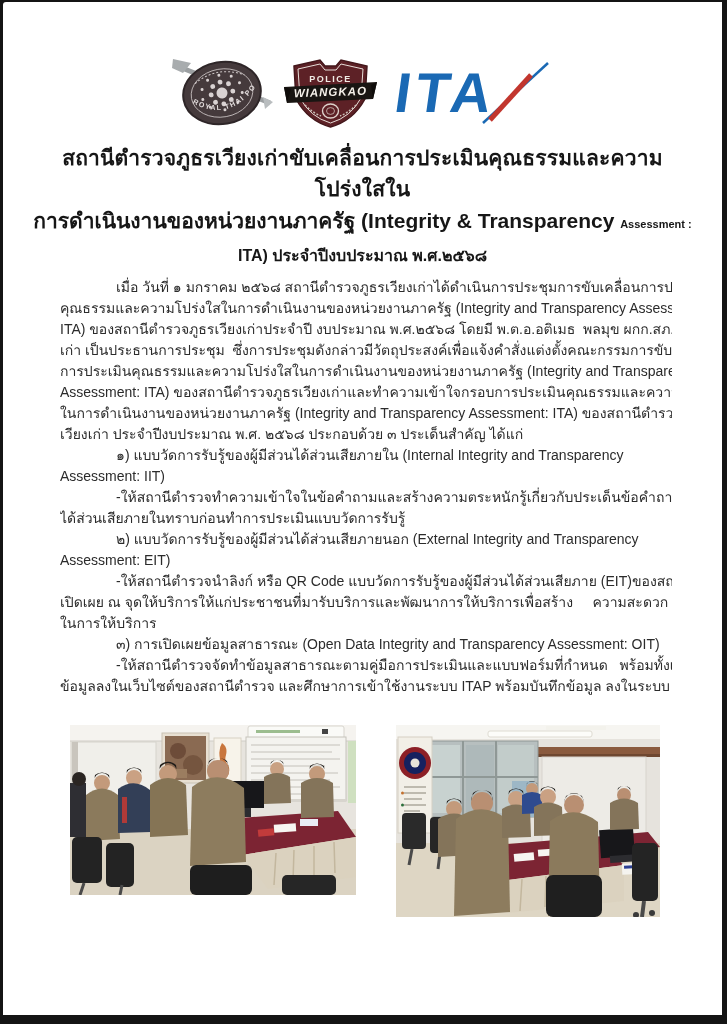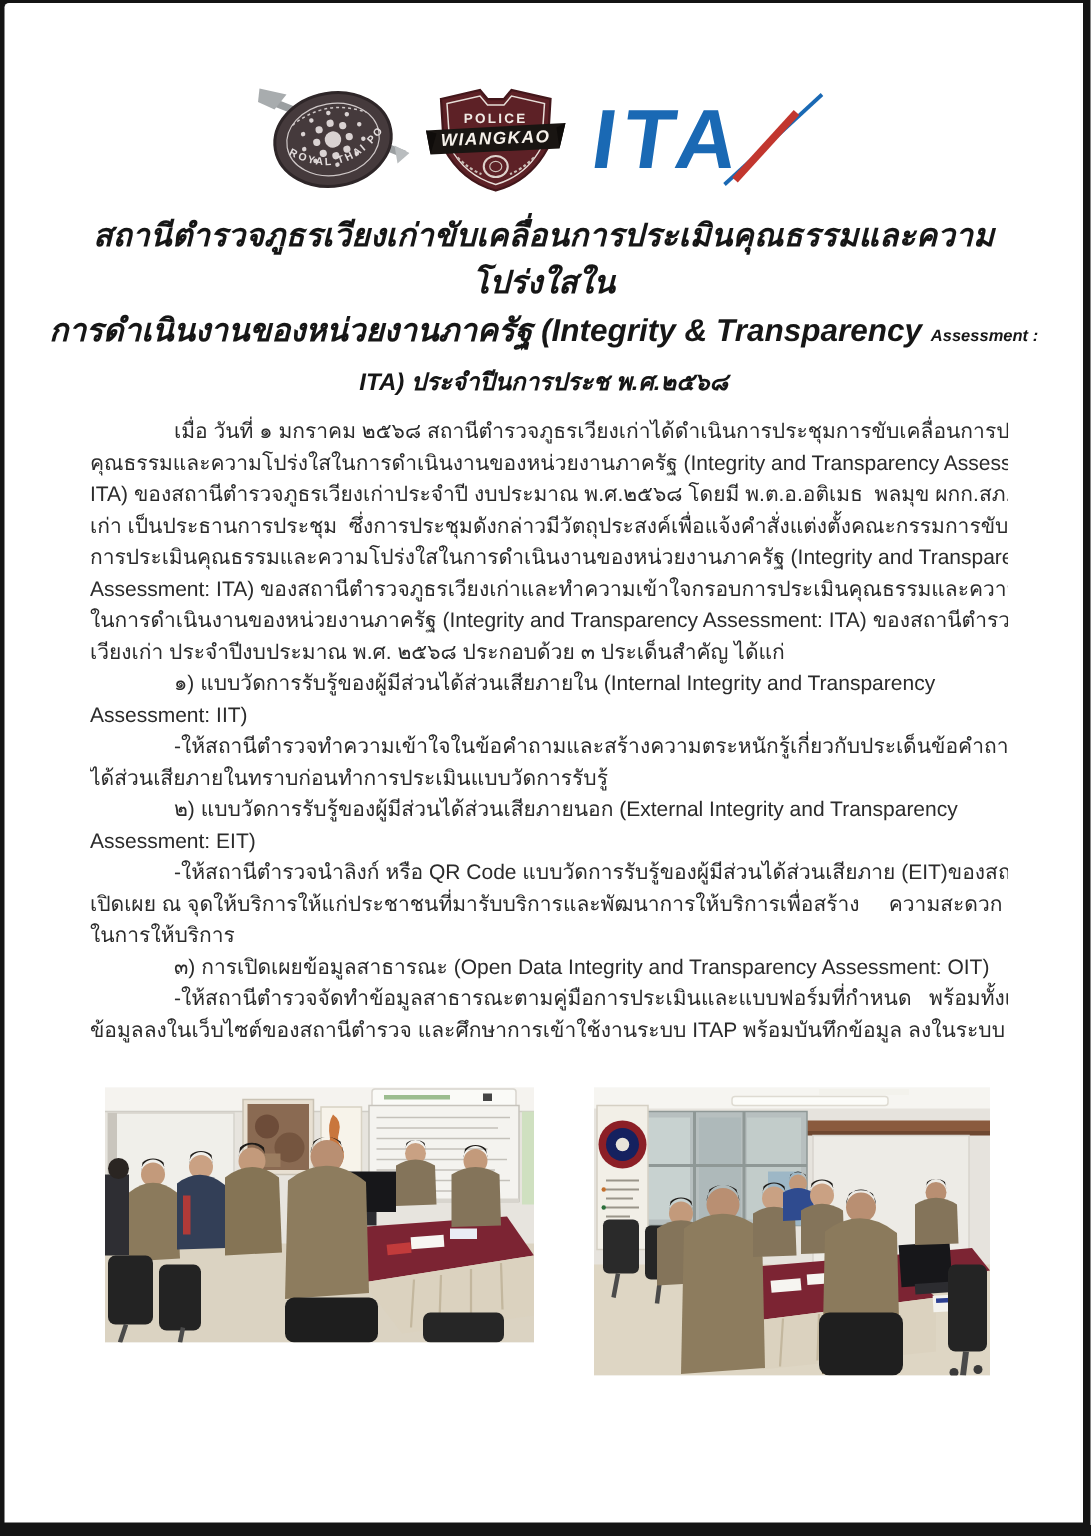--- a/index.html
+++ b/index.html
@@ -11,21 +11,21 @@
   }
   .page {
     position:absolute; left:3px; top:2px; right:5px; bottom:9px;
     background:#ffffff; overflow:hidden;
     border-top-left-radius:3px;
   }
   .logo-row {
     display:flex; justify-content:center; align-items:center;
     gap:10px; margin-top:51px; height:80px;
   }
-  .title { margin:9px 28px 0; text-align:center; font-weight:bold; color:#161616;font-style:italic; }
+  .title { margin:9px 28px 0; text-align:center; font-weight:bold; color:#161616; }
   .title .t1 { display:block; font-size:21px; line-height:31px; letter-spacing:0.2px; }
   .title .t2 { display:block; font-size:21px; line-height:34px; }
   .title .t2 .small { font-size:11px; }
   .title .t3 { display:block; font-size:16px; line-height:29px; }
   .body-text {
     margin:7px 50px 0 57px; font-size:14px; line-height:21px;
     color:#2b2b2b; white-space:pre; overflow:hidden;
   }
   .body-text .line.indent { padding-left:56px; }
   .photo-row {
@@ -107,21 +107,21 @@
         <line x1="95" y1="63" x2="160" y2="3" stroke="#1a69b4" stroke-width="2.5"></line>
         <line x1="102" y1="60" x2="143" y2="15" stroke="#c2362e" stroke-width="5"></line>
         <line x1="117" y1="58" x2="149" y2="22" stroke="#ffffff" stroke-width="2"></line>
       </g>
     </svg>
   </div>
 
   <h1 class="title">
     <span class="t1">สถานีตำรวจภูธรเวียงเก่าขับเคลื่อนการประเมินคุณธรรมและความโปร่งใสใน</span>
     <span class="t2"><span>การดำเนินงานของหน่วยงานภาครัฐ (Integrity &amp; Transparency</span> <span class="small">Assessment :</span></span>
-    <span class="t3">ITA) ประจำปีนการประช พ.ศ.๒๕๖๘</span>
+    <span class="t3">ITA) ประจำปีงบประมาณ พ.ศ.๒๕๖๘</span>
   </h1>
 
   <div class="body-text"><div class="line indent">เมื่อ วันที่ ๑ มกราคม ๒๕๖๘ สถานีตำรวจภูธรเวียงเก่าได้ดำเนินการประชุมการขับเคลื่อนการประเมิน</div><div class="line">คุณธรรมและความโปร่งใสในการดำเนินงานของหน่วยงานภาครัฐ (Integrity and Transparency Assessment:</div><div class="line">ITA) ของสถานีตำรวจภูธรเวียงเก่าประจำปี งบประมาณ พ.ศ.๒๕๖๘ โดยมี พ.ต.อ.อติเมธ  พลมุข ผกก.สภ.เวียง</div><div class="line">เก่า เป็นประธานการประชุม  ซึ่งการประชุมดังกล่าวมีวัตถุประสงค์เพื่อแจ้งคำสั่งแต่งตั้งคณะกรรมการขับเคลื่อน</div><div class="line">การประเมินคุณธรรมและความโปร่งใสในการดำเนินงานของหน่วยงานภาครัฐ (Integrity and Transparency</div><div class="line">Assessment: ITA) ของสถานีตำรวจภูธรเวียงเก่าและทำความเข้าใจกรอบการประเมินคุณธรรมและความโปร่งใส</div><div class="line">ในการดำเนินงานของหน่วยงานภาครัฐ (Integrity and Transparency Assessment: ITA) ของสถานีตำรวจภูธร</div><div class="line">เวียงเก่า ประจำปีงบประมาณ พ.ศ. ๒๕๖๘ ประกอบด้วย ๓ ประเด็นสำคัญ ได้แก่</div><div class="line indent">๑) แบบวัดการรับรู้ของผู้มีส่วนได้ส่วนเสียภายใน (Internal Integrity and Transparency</div><div class="line">Assessment: IIT)</div><div class="line indent">-ให้สถานีตำรวจทำความเข้าใจในข้อคำถามและสร้างความตระหนักรู้เกี่ยวกับประเด็นข้อคำถามให้ผู้มีส่วน</div><div class="line">ได้ส่วนเสียภายในทราบก่อนทำการประเมินแบบวัดการรับรู้</div><div class="line indent">๒) แบบวัดการรับรู้ของผู้มีส่วนได้ส่วนเสียภายนอก (External Integrity and Transparency</div><div class="line">Assessment: EIT)</div><div class="line indent">-ให้สถานีตำรวจนำลิงก์ หรือ QR Code แบบวัดการรับรู้ของผู้มีส่วนได้ส่วนเสียภาย (EIT)ของสถานีตำรวจ</div><div class="line">เปิดเผย ณ จุดให้บริการให้แก่ประชาชนที่มารับบริการและพัฒนาการให้บริการเพื่อสร้าง     ความสะดวก รวดเร็ว</div><div class="line">ในการให้บริการ</div><div class="line indent">๓) การเปิดเผยข้อมูลสาธารณะ (Open Data Integrity and Transparency Assessment: OIT)</div><div class="line indent">-ให้สถานีตำรวจจัดทำข้อมูลสาธารณะตามคู่มือการประเมินและแบบฟอร์มที่กำหนด   พร้อมทั้งเปิดเผย</div><div class="line">ข้อมูลลงในเว็บไซต์ของสถานีตำรวจ และศึกษาการเข้าใช้งานระบบ ITAP พร้อมบันทึกข้อมูล ลงในระบบ</div></div>
 
   <div class="photo-row">
 
     <svg width="286" height="170" viewBox="0 0 286 170">
       <rect width="286" height="170" fill="#e7e4de"></rect>
       <rect width="286" height="16" fill="#f5f3ef"></rect>
       <line x1="0" y1="16" x2="286" y2="16" stroke="#d0cdc6"></line>

